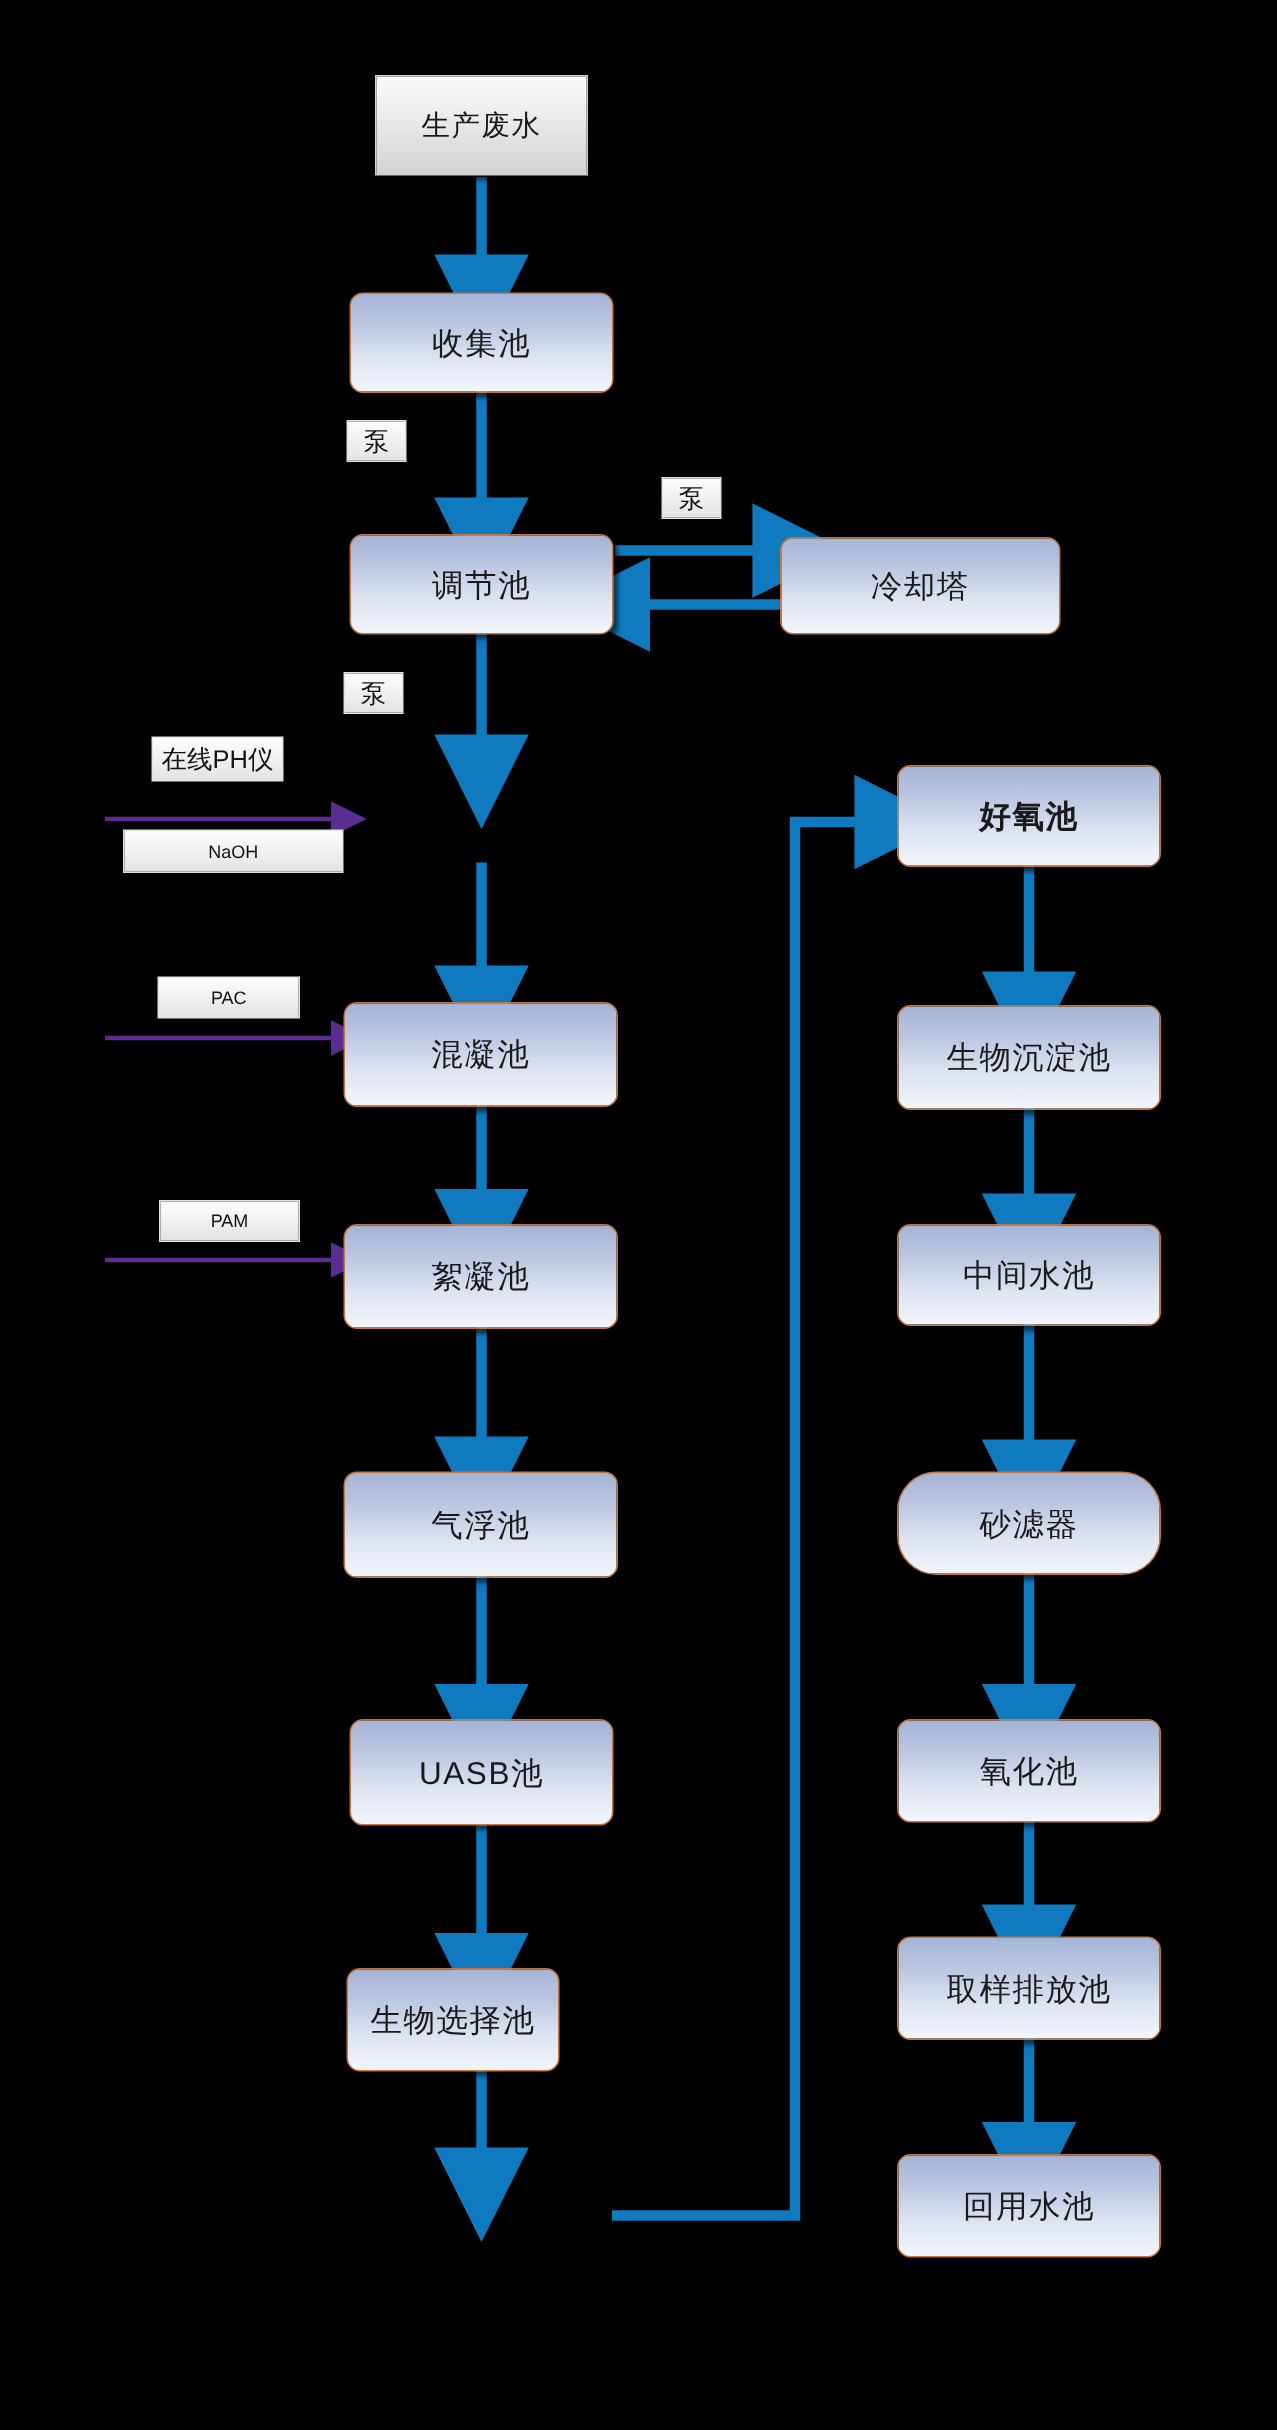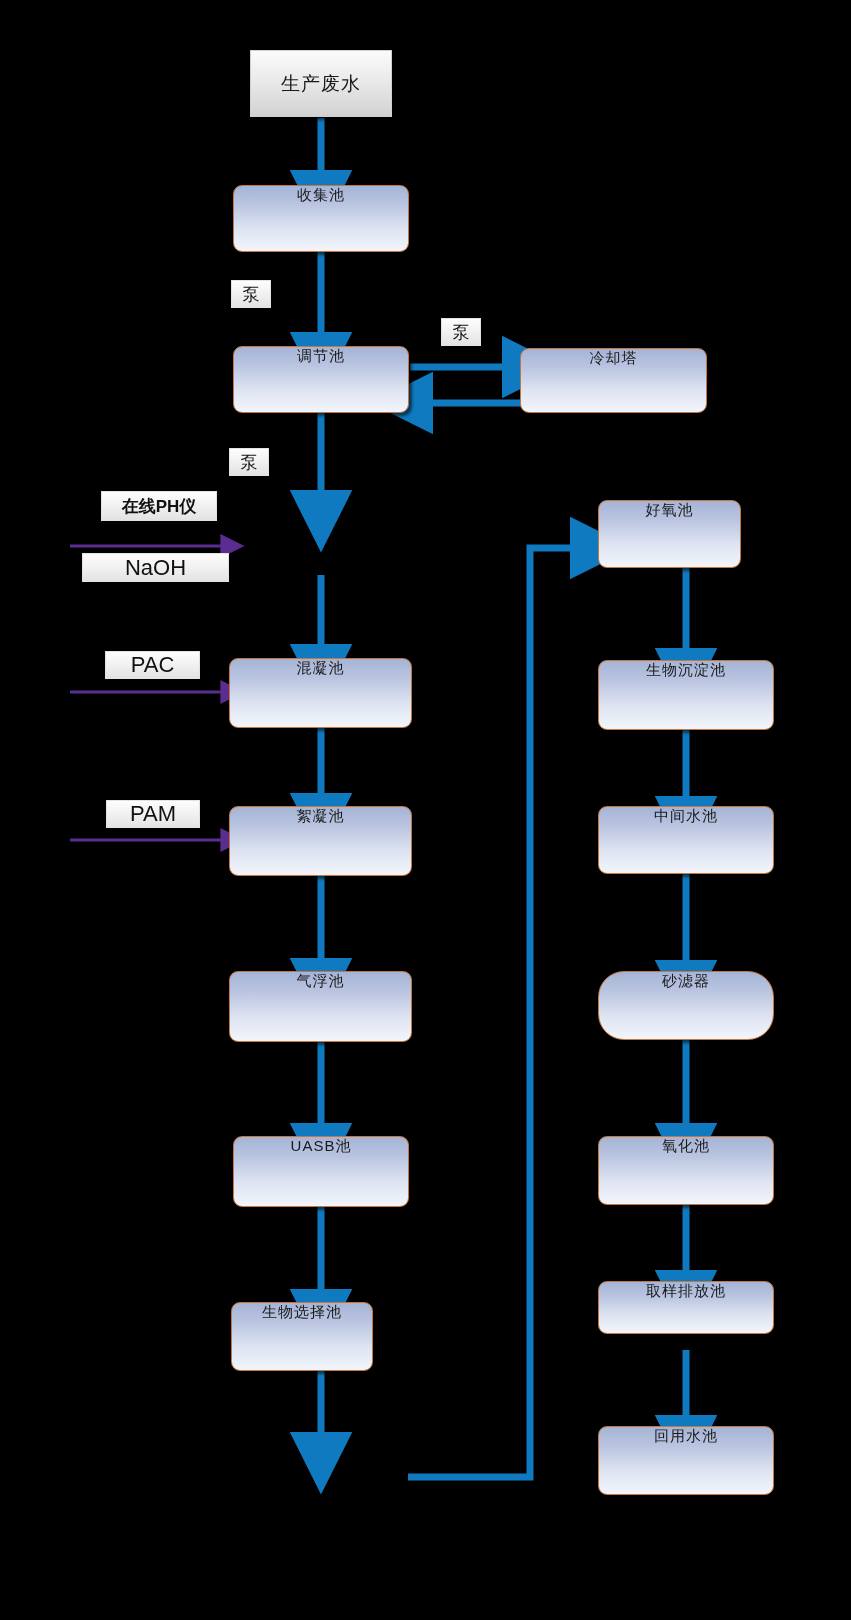--- a/index.html
+++ b/index.html
@@ -9,25 +9,26 @@
   #stage{position:absolute;left:0;top:0;width:851px;height:1620px;background:#000;padding-left:27px;}
 
   
   .node{
     position:absolute;
     box-sizing:border-box;
     border:1.4px solid #c5763c;
     border-radius:9px;
     background:linear-gradient(to bottom,#a5b4d6 0%,#b9c4e0 28%,#dde3f1 65%,#f2f5fb 100%);
     box-shadow:3px 3px 3px rgba(0,0,0,0.55);
-    display:flex;align-items:flex-start;justify-content:center;
+    display:flex;align-items:center;justify-content:center;
     color:#1a1a1a;
-    font-size:15px;
+    font-size:21px;
     letter-spacing:1px;
     white-space:nowrap;
+    margin-top:10px;
   }
 
   
   .srcnode{
     position:absolute;
     box-sizing:border-box;
     border:1px solid #cfcfcf;
     background:linear-gradient(to bottom,#fbfbfb 0%,#ececec 40%,#d2d2d2 100%);
     box-shadow:3px 3px 3px rgba(0,0,0,0.55);
     display:flex;align-items:center;justify-content:center;
@@ -39,21 +40,21 @@
 
   
   .tag{
     position:absolute;
     box-sizing:border-box;
     background:linear-gradient(to bottom,#fdfdfd 0%,#f2f2f2 45%,#e3e3e3 100%);
     border:1px solid #e2e2e2;
     box-shadow:2px 2px 2px rgba(0,0,0,0.5);
     display:flex;align-items:center;justify-content:center;
     color:#111;
-    font-size:22px;
+    font-size:12px;
     white-space:nowrap;
   }
   .tag.cn{font-size:17px;}
 
   
   #wires{position:absolute;left:0;top:0;width:851px;height:1620px;pointer-events:none;}
 </style>
 </head>
 <body>
 
@@ -131,61 +132,61 @@
 
   <div class="node" style="left:231px;top:1302px;width:142px;height:69px;">
     <span>生物选择池</span>
   </div>
 
 
   <div class="node" style="left:520px;top:348px;width:187px;height:65px;">
     <span>冷却塔</span>
   </div>
 
-  <div class="node" style="left:598px;top:500px;width:143px;height:68px;">
+  <div class="node" style="left:598px;top:500px;width:176px;height:68px;font-weight:bold;">
     <span>好氧池</span>
   </div>
 
   <div class="node" style="left:598px;top:660px;width:176px;height:70px;">
     <span>生物沉淀池</span>
   </div>
 
   <div class="node" style="left:598px;top:806px;width:176px;height:68px;font-family:Liberation Serif, serif;">
     <span>中间水池</span>
   </div>
 
   <div class="node" style="left:598px;top:971px;width:176px;height:69px;border-radius:26px;">
     <span>砂滤器</span>
   </div>
 
   <div class="node" style="left:598px;top:1136px;width:176px;height:69px;">
     <span>氧化池</span>
   </div>
 
-  <div class="node" style="left:598px;top:1281px;width:176px;height:53px;">
+  <div class="node" style="left:598px;top:1281px;width:176px;height:69px;">
     <span>取样排放池</span>
   </div>
 
   <div class="node" style="left:598px;top:1426px;width:176px;height:69px;">
     <span>回用水池</span>
   </div>
 
   <div class="tag cn" style="left:231px;top:280px;width:40px;height:28px;">
     <span>泵</span>
   </div>
 
   <div class="tag cn" style="left:441px;top:318px;width:40px;height:28px;">
     <span>泵</span>
   </div>
 
   <div class="tag cn" style="left:229px;top:448px;width:40px;height:28px;">
     <span>泵</span>
   </div>
 
-  <div class="tag cn" style="left:101px;top:491px;width:116px;height:30px;font-weight:bold;">
+  <div class="tag cn" style="left:101px;top:491px;width:88px;height:30px;">
     <span>在线PH仪</span>
   </div>
 
   <div class="tag" style="left:82px;top:553px;width:147px;height:29px;">
     <span>NaOH</span>
   </div>
 
   <div class="tag" style="left:105px;top:651px;width:95px;height:28px;">
     <span>PAC</span>
   </div>

